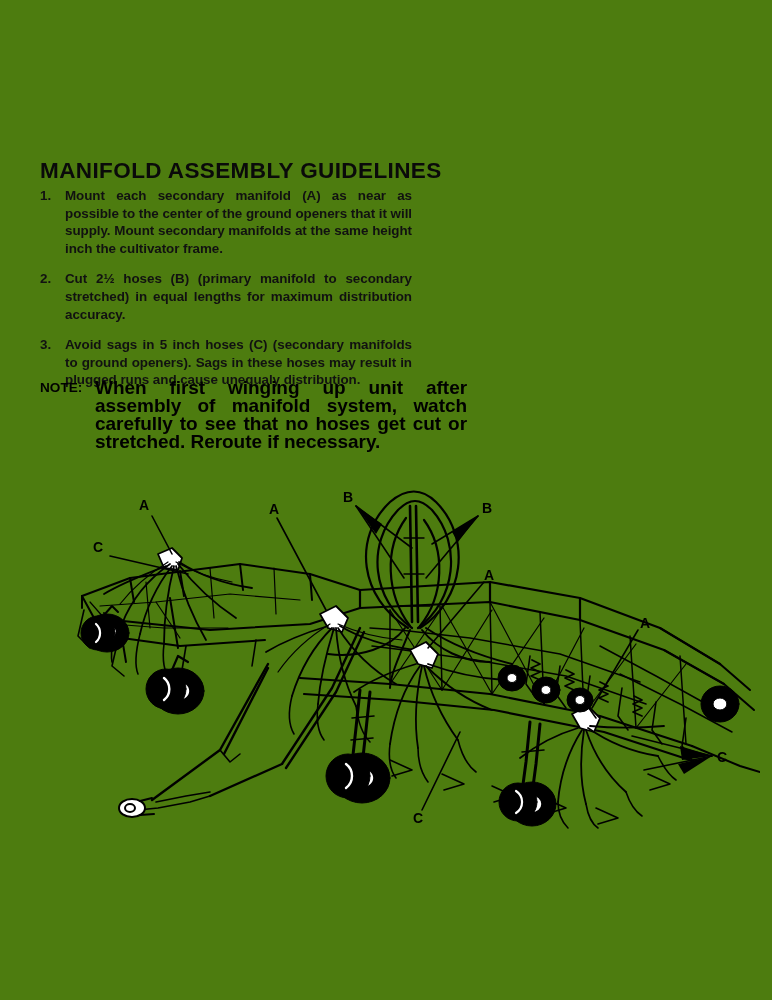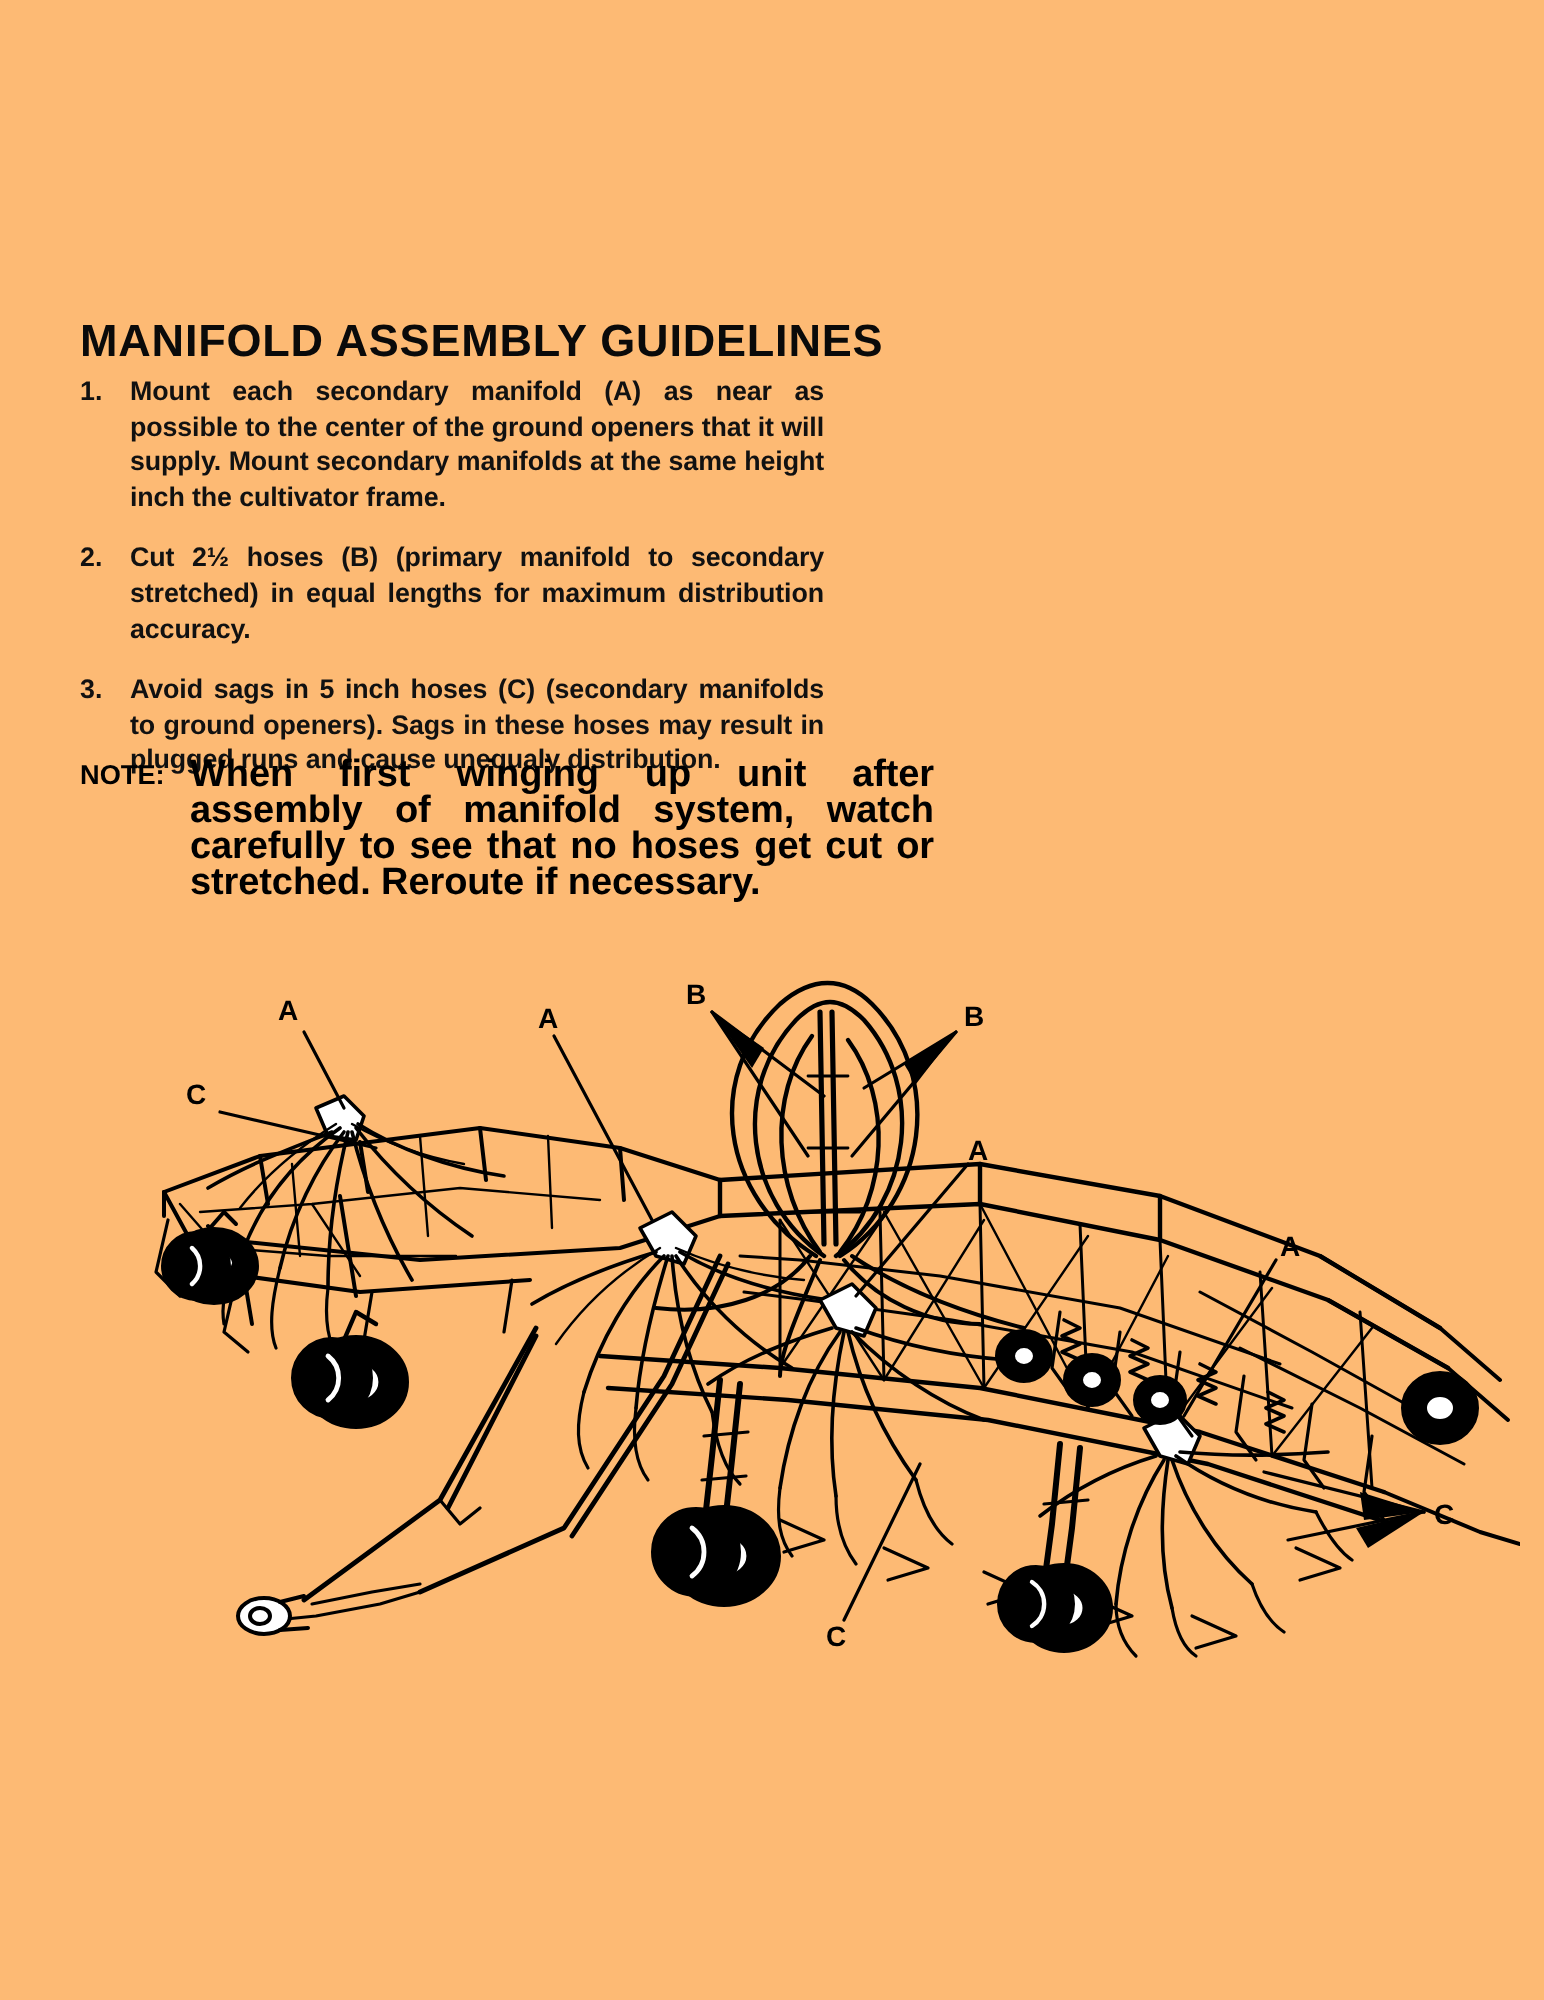--- a/index.html
+++ b/index.html
@@ -4,21 +4,21 @@
 <style>
   html, body {
     margin: 0;
     padding: 0;
     background: #ffffff;
   }
   .page {
     position: relative;
     width: 772px;
     height: 1000px;
-    background: #fdba74;
+    background: #4d7c0f;
     overflow: hidden;
     font-family: "Liberation Sans", sans-serif;
     color: #000000;
   }
 
   
   .page-title {
     position: absolute;
     left: 40px;
     top: 143px;

